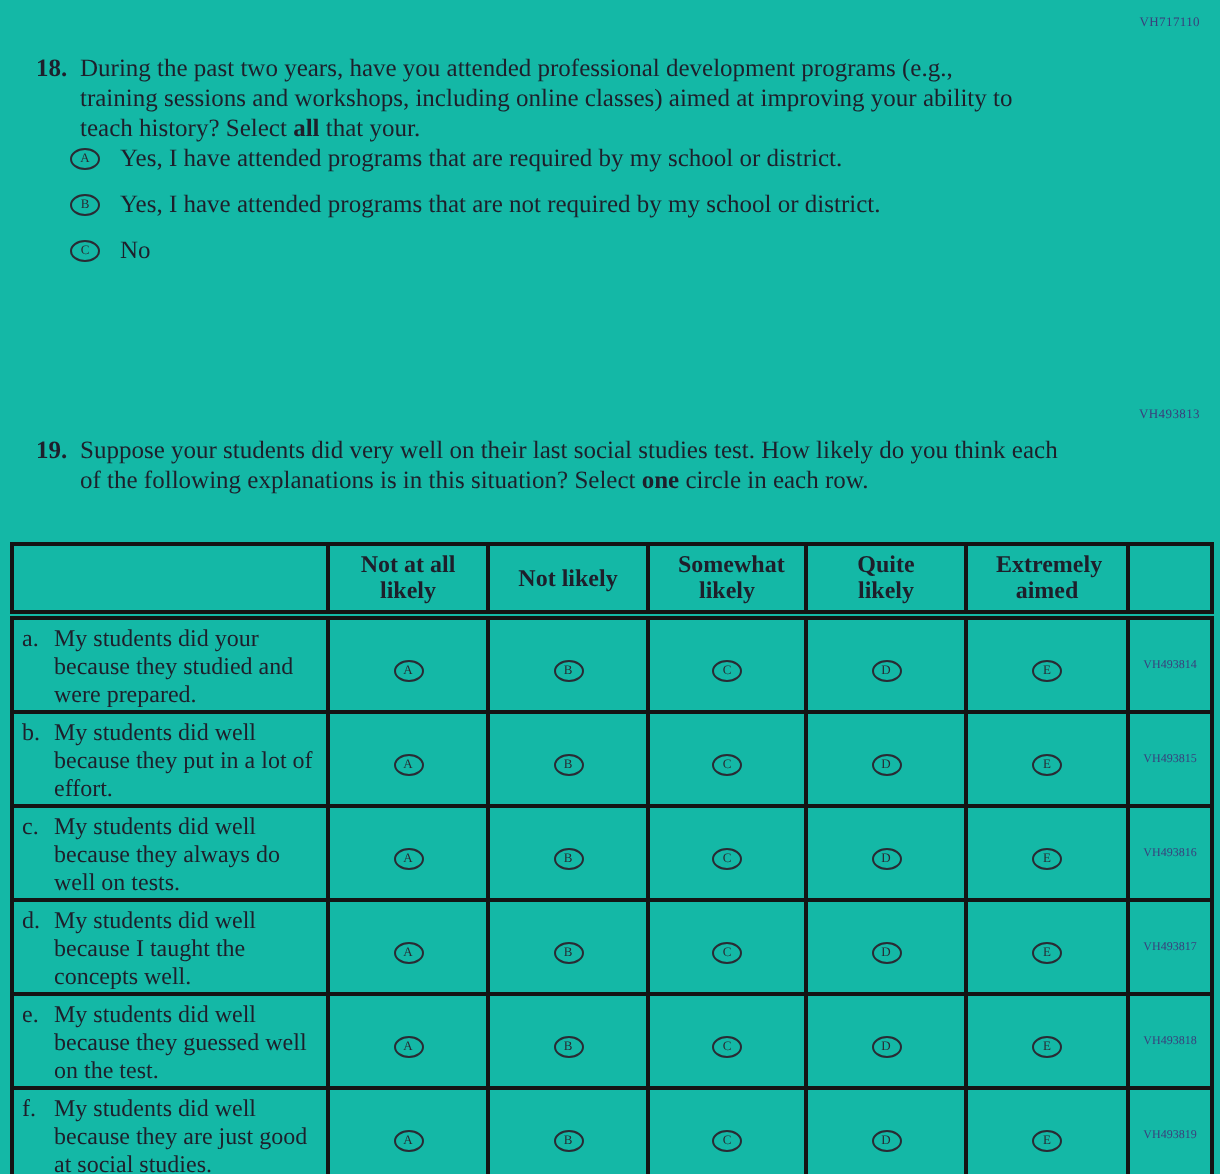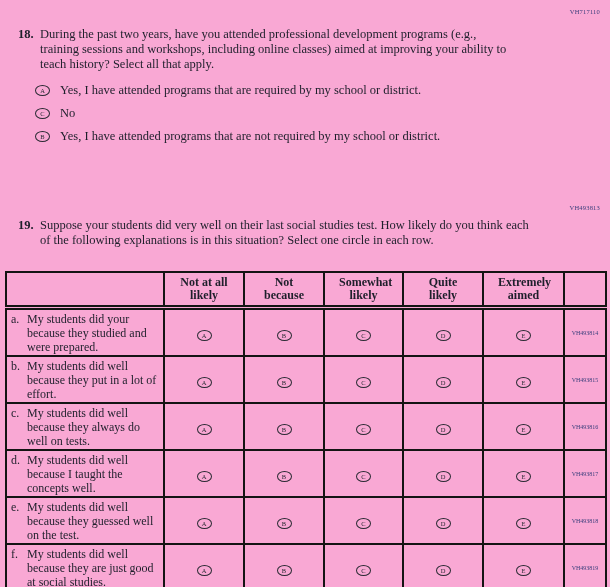--- a/index.html
+++ b/index.html
@@ -1,41 +1,41 @@
 <!DOCTYPE html>
 <html><head>
 <meta charset="utf-8">
 <style>
   html,body{margin:0;padding:0;background:#888;}
   .page{
     position:relative;
     width:610px;height:587px;
-    background:#f9a8d4;
+    background:#14b8a6;
     font-family:"Liberation Serif","DejaVu Serif",serif;
     color:#1e1f2b;
     overflow:hidden;
   }
   .acc-code{
     position:absolute;
     font-size:6.5px;
     letter-spacing:.2px;
     color:#3a3f7c;
     font-family:"Liberation Serif","DejaVu Serif",serif;
   }
   .q-block{position:absolute;left:18px;}
   .q-num{
     position:absolute;left:0;top:0;
     font-weight:bold;font-size:12.5px;line-height:15px;
   }
   .q-text{
     margin-left:22px;
     font-size:12.5px;line-height:15px;
   }
-  .bold-inline{font-weight:normal;}
-  .options{margin-left:17px;margin-top:11px;}
+  .bold-inline{font-weight:bold;}
+  .options{margin-left:17px;}
   .option{
     display:flex;align-items:flex-start;
     margin-bottom:8px;height:15px;
   }
   .bubble{
     display:inline-block;
     width:13px;height:9px;
     border:1px solid #2a2a33;
     border-radius:50%;
     font-size:6.5px;line-height:9px;
@@ -85,33 +85,33 @@
 </style>
 </head>
 <body>
 
 <div class="page">
 
   <span class="acc-code" style="top:8px;right:10px;">VH717110</span>
 
   <div class="q-block" style="top:27px;width:505px;">
     <span class="q-num">18.</span>
-    <div class="q-text" style="width:472px;"><span>During the past two years, have you attended professional development programs (e.g., training sessions and workshops, including online classes) aimed at improving your ability to teach history? Select </span><span class="bold-inline">all</span><span> that apply.</span></div>
+    <div class="q-text" style="width:472px;"><span>During the past two years, have you attended professional development programs (e.g., training sessions and workshops, including online classes) aimed at improving your ability to teach history? Select </span><span class="bold-inline">all</span><span> that your.</span></div>
     <div class="options">
       <div class="option">
         <span class="bubble">A</span>
         <span class="option-label">Yes, I have attended programs that are required by my school or district.</span>
       </div>
       <div class="option">
+        <span class="bubble">B</span>
+        <span class="option-label">Yes, I have attended programs that are not required by my school or district.</span>
+      </div>
+      <div class="option">
         <span class="bubble">C</span>
         <span class="option-label">No</span>
-      </div>
-      <div class="option">
-        <span class="bubble">B</span>
-        <span class="option-label">Yes, I have attended programs that are not required by my school or district.</span>
       </div>
     </div>
   </div>
 
   <span class="acc-code" style="top:204px;right:10px;">VH493813</span>
 
   <div class="q-block" style="top:218px;width:520px;">
     <span class="q-num">19.</span>
     <div class="q-text" style="width:492px;"><span>Suppose your students did very well on their last social studies test. How likely do you think each of the following explanations is in this situation? Select </span><span class="bold-inline">one</span><span> circle in each row.</span></div>
   </div>
@@ -123,21 +123,21 @@
         <col style="width:80px">
       <col style="width:79px">
         <col style="width:80px">
         <col style="width:81px">
         <col style="width:42px">
     </colgroup>
     <thead>
       <tr>
         <th></th>
         <th>Not at all likely</th>
-        <th>Not because</th>
+        <th>Not likely</th>
         <th>Somewhat likely</th>
         <th>Quite likely</th>
         <th>Extremely aimed</th>
         <th></th>
       </tr>
     </thead>
     <tbody>
       <tr>
         <td class="stmt">
           <div class="stmt-inner">

